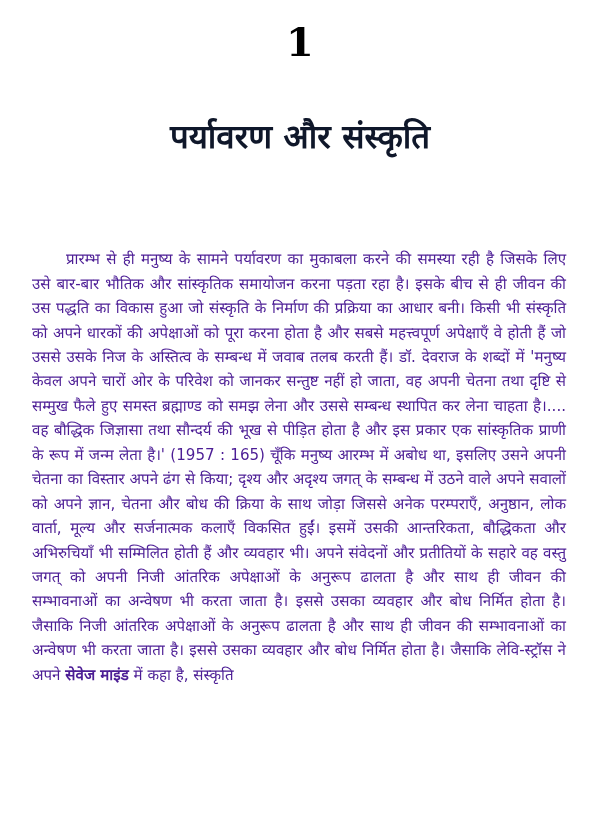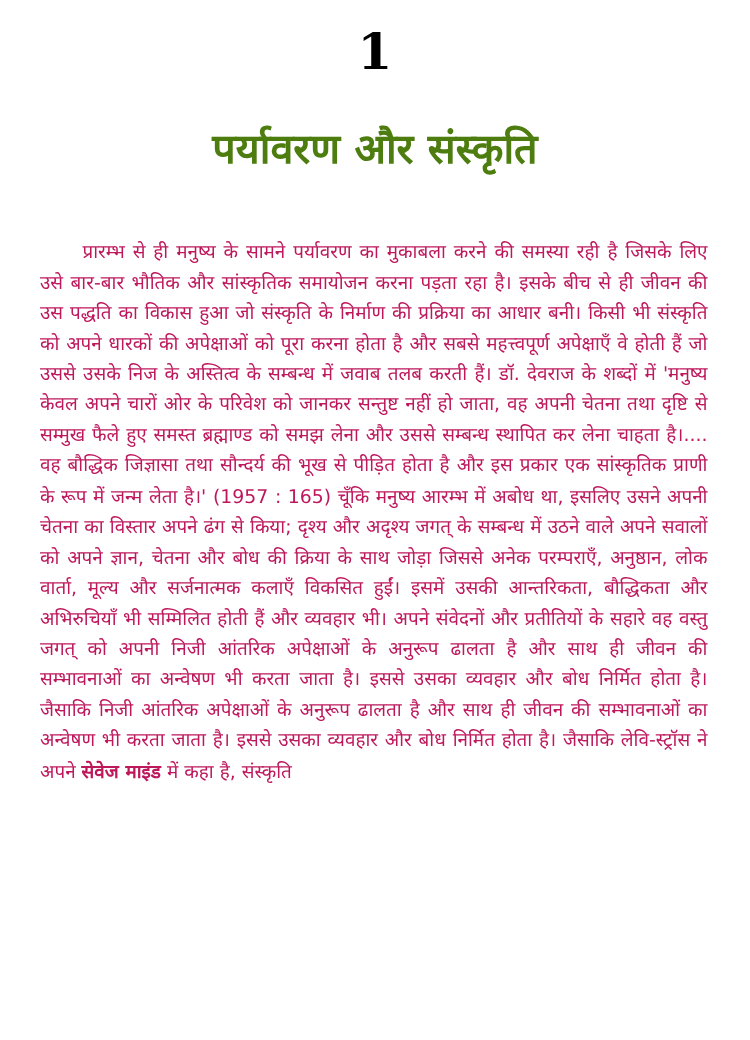--- a/index.html
+++ b/index.html
@@ -26,31 +26,31 @@
     padding-top: 22px;
     letter-spacing: 0;
     color: #000000;
   }
   .chapter-title {
     text-align: center;
     font-family: "DejaVu Sans", sans-serif;
     font-weight: bold;
     font-size: 33px;
     line-height: 1.25;
-    margin-top: 36px;
-    color: #4d7c0f;
+    margin-top: 54px;
+    color: #0f172a;
   }
   .body-text {
-    margin-top: 50px;
+    margin-top: 90px;
     padding: 0 34px 0 32px;
     font-size: 15.1px;
     line-height: 1.62;
     text-align: justify;
     text-justify: inter-word;
-    color: #be185d;
+    color: #4c1d95;
     font-family: "DejaVu Sans", sans-serif;
   }
   .body-text p {
     margin: 0;
     text-indent: 34px;
   }
   .inline-bold {
     font-weight: bold;
   }
 </style>

